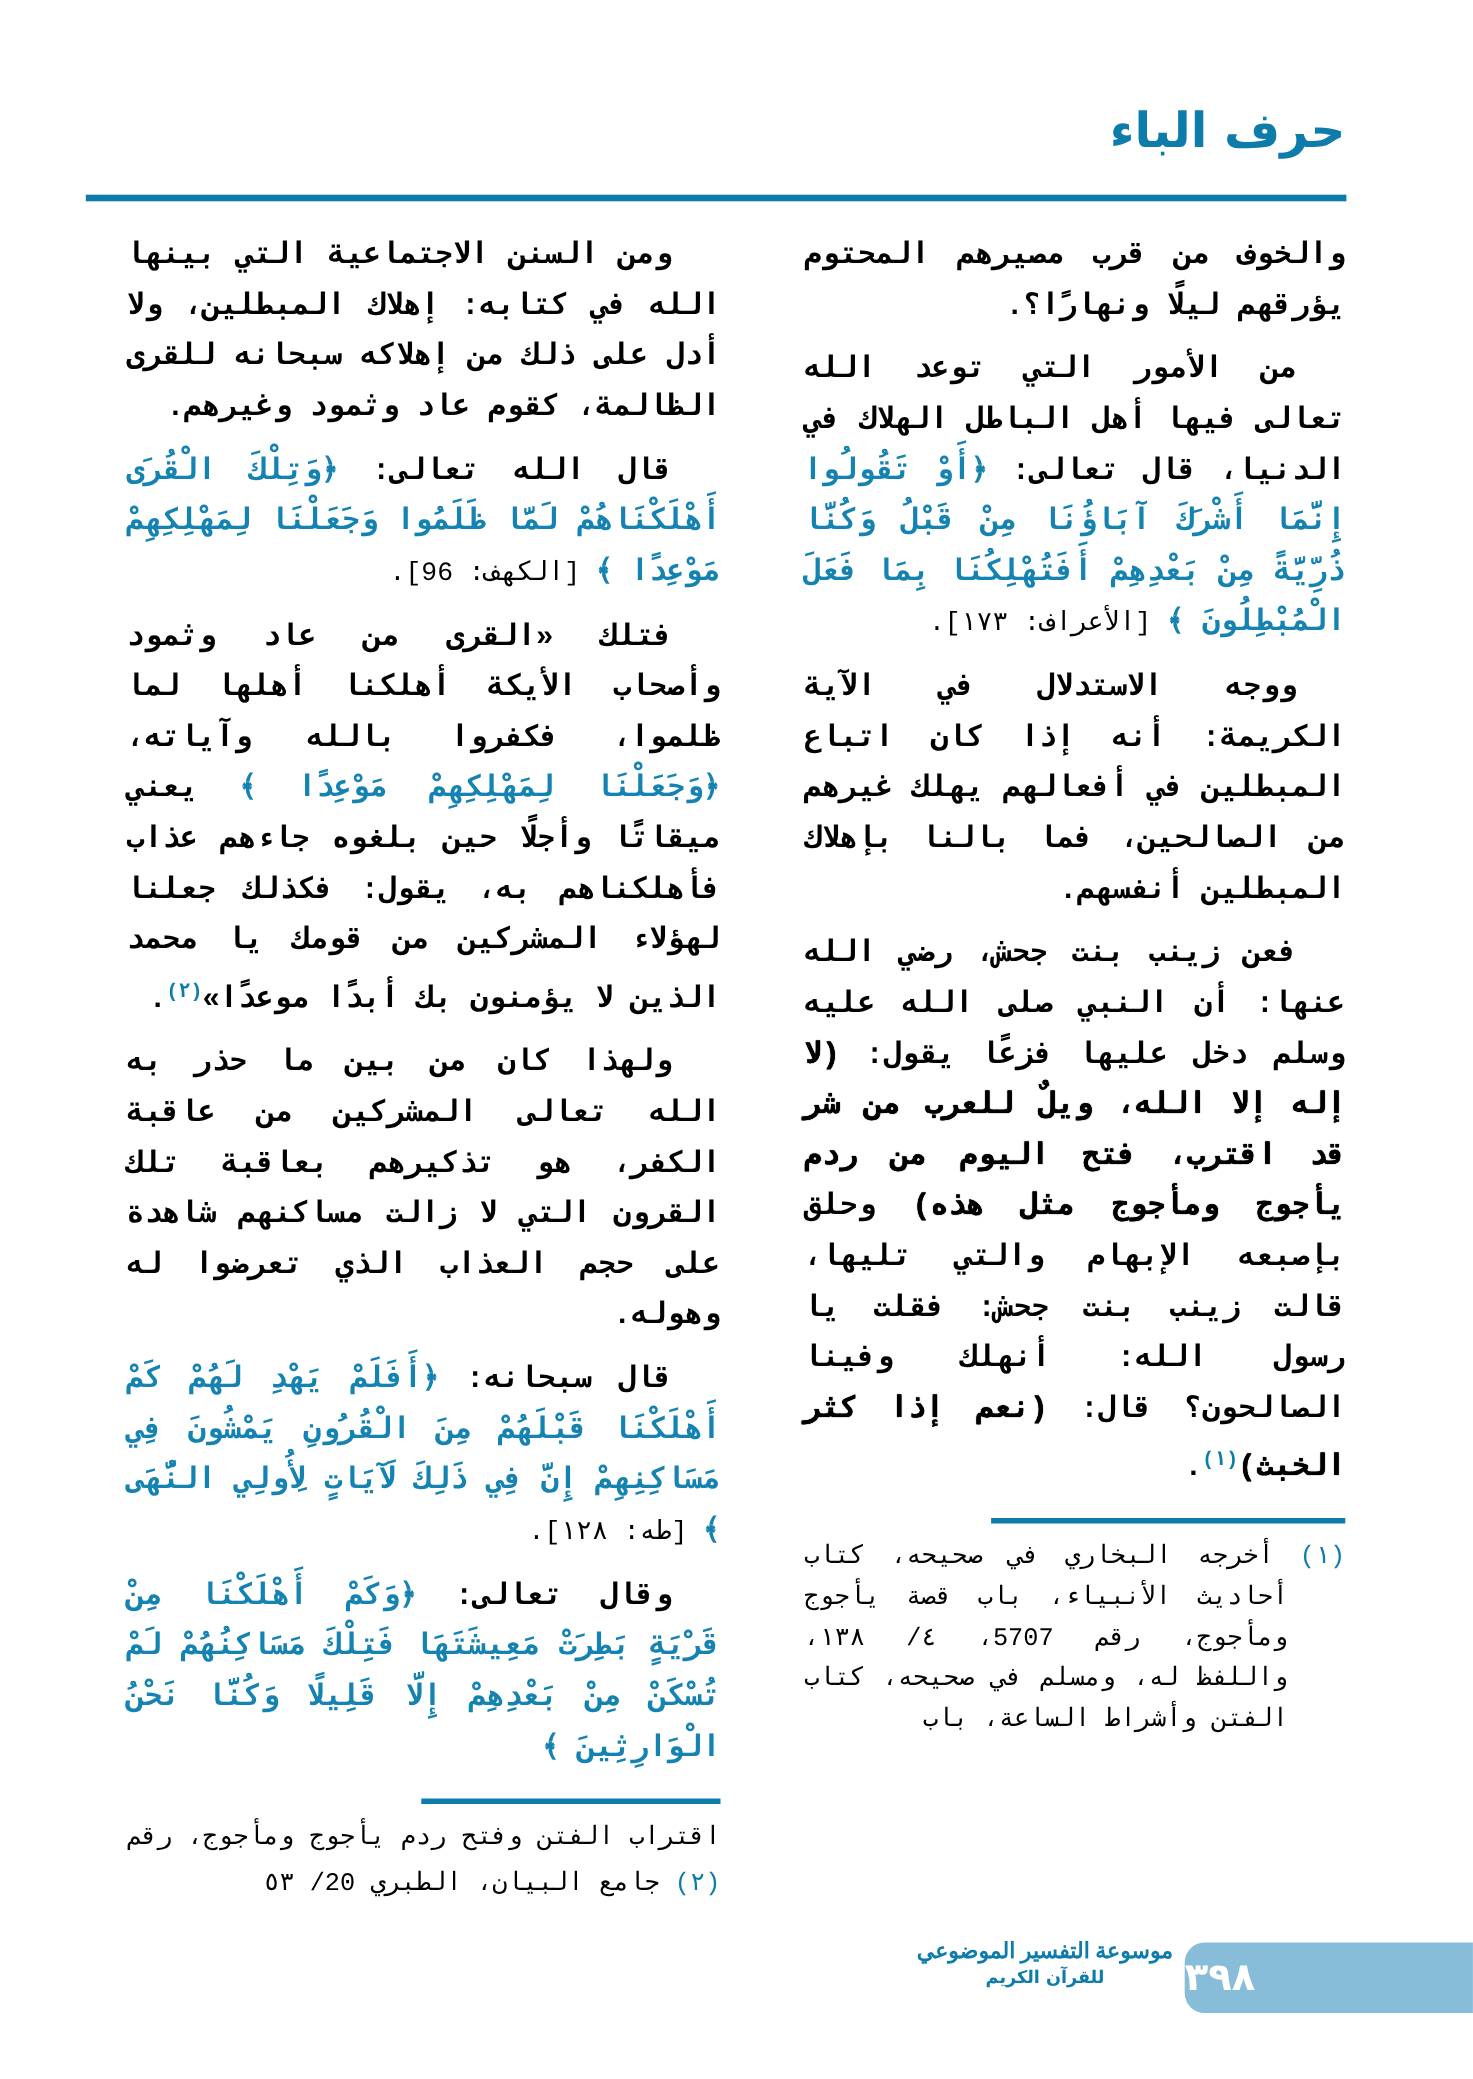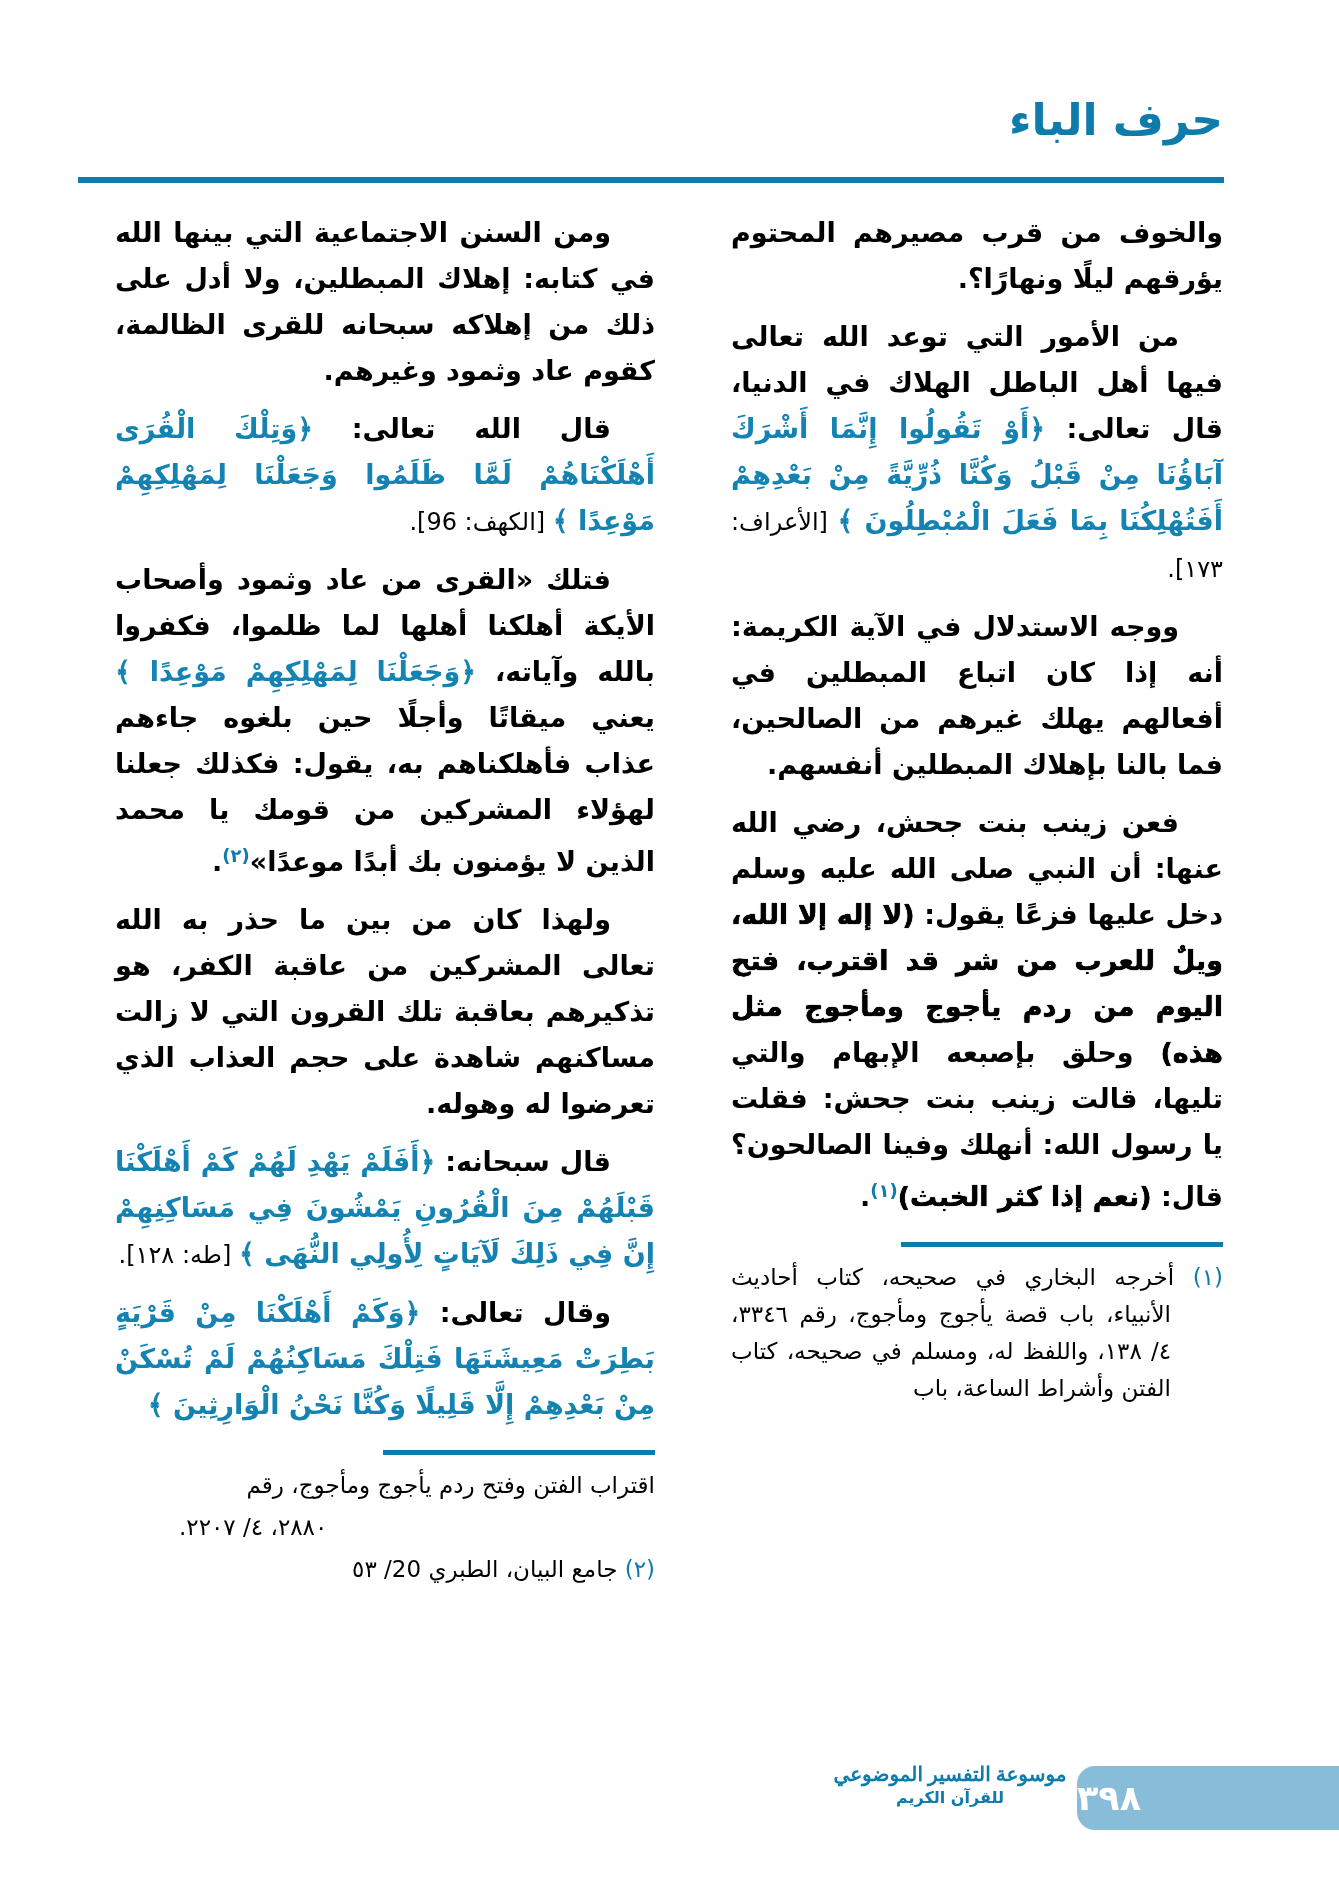--- a/index.html
+++ b/index.html
@@ -46,20 +46,21 @@
   .col { text-align: justify; }
   .col-right { width: 492px; }
   .col-left  { width: 540px; }
 
   .para {
     font-size: 27px;
     font-weight: bold;
     color: #000;
     line-height: 46px;
     margin: 12px 0;
+    font-family: Liberation Mono, monospace;
   }
   .para.indent  { text-indent: 44px; }
   .para.heading { margin: 18px 0 10px 0; }
 
   .seg-quran  { color: var(--quran); }
   .seg-ref    { font-weight: normal; font-size: 24px; }
   .seg-hadith { text-shadow: 0 0 0.7px #000, 0 0 0.7px #000; }
   .seg-marker {
     color: var(--accent);
     font-size: 18px;
@@ -129,37 +130,36 @@
 
   <div class="col col-right">
     <div>
         <p class="para"><span class="seg-body">والخوف من قرب مصيرهم المحتوم يؤرقهم ليلًا ونهارًا؟.</span></p>
         <p class="para indent"><span class="seg-body">من الأمور التي توعد الله تعالى فيها أهل الباطل الهلاك في الدنيا، قال تعالى: </span><span class="seg-quran">﴿أَوْ تَقُولُوا إِنَّمَا أَشْرَكَ آبَاؤُنَا مِنْ قَبْلُ وَكُنَّا ذُرِّيَّةً مِنْ بَعْدِهِمْ أَفَتُهْلِكُنَا بِمَا فَعَلَ الْمُبْطِلُونَ ﴾</span><span class="seg-ref"> [الأعراف: ١٧٣].</span></p>
         <p class="para indent"><span class="seg-body">ووجه الاستدلال في الآية الكريمة: أنه إذا كان اتباع المبطلين في أفعالهم يهلك غيرهم من الصالحين، فما بالنا بإهلاك المبطلين أنفسهم.</span></p>
         <p class="para indent"><span class="seg-body">فعن زينب بنت جحش، رضي الله عنها: أن النبي صلى الله عليه وسلم دخل عليها فزعًا يقول: </span><span class="seg-hadith">(لا إله إلا الله، ويلٌ للعرب من شر قد اقترب، فتح اليوم من ردم يأجوج ومأجوج مثل هذه)</span><span class="seg-body"> وحلق بإصبعه الإبهام والتي تليها، قالت زينب بنت جحش: فقلت يا رسول الله: أنهلك وفينا الصالحون؟ قال: </span><span class="seg-hadith">(نعم إذا كثر الخبث)</span><span class="seg-marker">(١)</span><span class="seg-body">.</span></p>
       </div>
     <div class="footnote-sep sep-right"></div>
     <div>
-        <p class="para footnote hang"><span class="seg-fmarker">(١) </span><span class="seg-fnote">أخرجه البخاري في صحيحه، كتاب أحاديث الأنبياء، باب قصة يأجوج ومأجوج، رقم ٣٣٤٦، ٤/ ١٣٨، واللفظ له، ومسلم في صحيحه، كتاب الفتن وأشراط الساعة، باب</span></p>
+        <p class="para footnote hang"><span class="seg-fmarker">(١) </span><span class="seg-fnote">أخرجه البخاري في صحيحه، كتاب أحاديث الأنبياء، باب قصة يأجوج ومأجوج، رقم 5707، ٤/ ١٣٨، واللفظ له، ومسلم في صحيحه، كتاب الفتن وأشراط الساعة، باب</span></p>
       </div>
   </div>
 
   <div class="col col-left">
     <div>
         <p class="para indent"><span class="seg-body">ومن السنن الاجتماعية التي بينها الله في كتابه: إهلاك المبطلين، ولا أدل على ذلك من إهلاكه سبحانه للقرى الظالمة، كقوم عاد وثمود وغيرهم.</span></p>
         <p class="para indent"><span class="seg-body">قال الله تعالى: </span><span class="seg-quran">﴿وَتِلْكَ الْقُرَى أَهْلَكْنَاهُمْ لَمَّا ظَلَمُوا وَجَعَلْنَا لِمَهْلِكِهِمْ مَوْعِدًا ﴾</span><span class="seg-ref"> [الكهف: 96].</span></p>
         <p class="para indent"><span class="seg-body">فتلك «القرى من عاد وثمود وأصحاب الأيكة أهلكنا أهلها لما ظلموا، فكفروا بالله وآياته، </span><span class="seg-quran">﴿وَجَعَلْنَا لِمَهْلِكِهِمْ مَوْعِدًا ﴾</span><span class="seg-body"> يعني ميقاتًا وأجلًا حين بلغوه جاءهم عذاب فأهلكناهم به، يقول: فكذلك جعلنا لهؤلاء المشركين من قومك يا محمد الذين لا يؤمنون بك أبدًا موعدًا»</span><span class="seg-marker">(٢)</span><span class="seg-body">.</span></p>
         <p class="para indent"><span class="seg-body">ولهذا كان من بين ما حذر به الله تعالى المشركين من عاقبة الكفر، هو تذكيرهم بعاقبة تلك القرون التي لا زالت مساكنهم شاهدة على حجم العذاب الذي تعرضوا له وهوله.</span></p>
         <p class="para indent"><span class="seg-body">قال سبحانه: </span><span class="seg-quran">﴿أَفَلَمْ يَهْدِ لَهُمْ كَمْ أَهْلَكْنَا قَبْلَهُمْ مِنَ الْقُرُونِ يَمْشُونَ فِي مَسَاكِنِهِمْ إِنَّ فِي ذَلِكَ لَآيَاتٍ لِأُولِي النُّهَى ﴾</span><span class="seg-ref"> [طه: ١٢٨].</span></p>
         <p class="para indent"><span class="seg-body">وقال تعالى: </span><span class="seg-quran">﴿وَكَمْ أَهْلَكْنَا مِنْ قَرْيَةٍ بَطِرَتْ مَعِيشَتَهَا فَتِلْكَ مَسَاكِنُهُمْ لَمْ تُسْكَنْ مِنْ بَعْدِهِمْ إِلَّا قَلِيلًا وَكُنَّا نَحْنُ الْوَارِثِينَ ﴾</span></p>
       </div>
     <div class="footnote-sep sep-left"></div>
     <div>
         <p class="para footnote"><span class="seg-fnote">اقتراب الفتن وفتح ردم يأجوج ومأجوج، رقم</span></p>
-        <p class="para footnote numline"><span class="seg-fnote">٢٨٨٠، ٤/ ٢٢٠٧.</span></p>
         <p class="para footnote hang"><span class="seg-fmarker">(٢) </span><span class="seg-fnote">جامع البيان، الطبري 20/ ٥٣</span></p>
       </div>
   </div>
 
 </div>
 
 <div class="publisher-logo">
   <div class="logo-main">موسوعة التفسير الموضوعي</div>
   <div class="logo-sub">للقرآن الكريم</div>
 </div>

